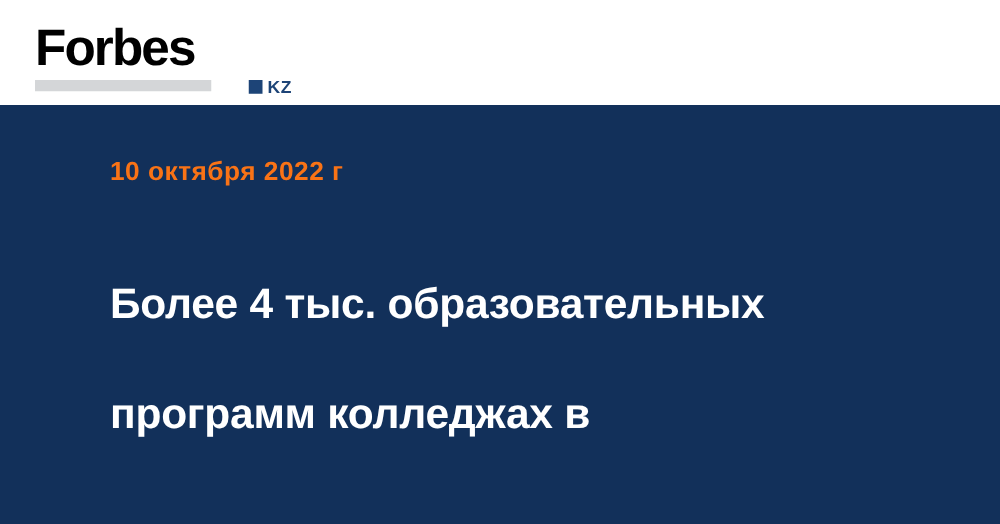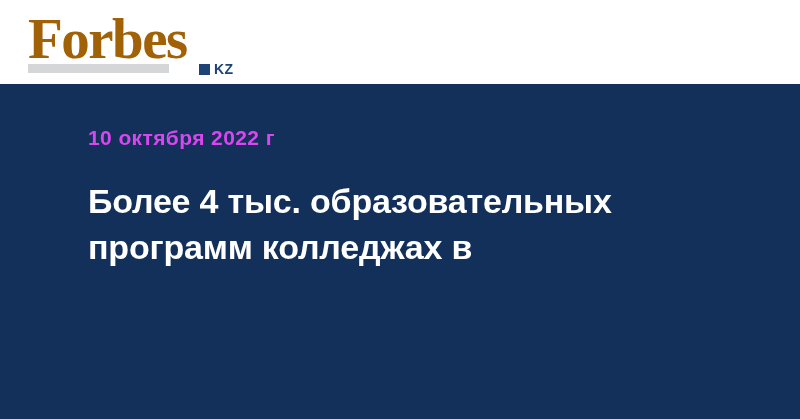--- a/index.html
+++ b/index.html
@@ -39,26 +39,26 @@
     left: 28px;
     top: 10px;
     width: 190px;
     height: 66px;
   }
 
   .logo-wordmark {
     position: absolute;
     left: 0;
     top: 0;
-    font-family: Liberation Serif, serif;
+    font-family: Liberation Sans, sans-serif;
     font-weight: bold;
-    font-size: 57px;
+    font-size: 41px;
     line-height: 57px;
     letter-spacing: -1.5px;
-    color: #a16207;
+    color: #000000;
     white-space: nowrap;
   }
 
   .logo-underbar {
     position: absolute;
     left: 0;
     top: 54px;
     width: 141px;
     height: 9px;
     background: #d4d6d8;
@@ -102,40 +102,41 @@
 
   .article-date {
     position: absolute;
     left: 88px;
     top: 42px;
     font-family: "Liberation Sans", sans-serif;
     font-weight: bold;
     font-size: 21px;
     line-height: 24px;
     letter-spacing: 0.4px;
-    color: #d946ef;
+    color: #f97316;
     white-space: nowrap;
   }
 
   .article-title {
     position: absolute;
     left: 88px;
     top: 94px;
     width: 620px;
     font-family: "Liberation Sans", sans-serif;
     font-weight: bold;
     font-size: 34px;
     line-height: 46px;
     letter-spacing: -0.2px;
     color: #ffffff;
   }
 
   .article-title .line {
     display: block;
     white-space: nowrap;
+    margin-top: 42px;
   }
 </style>
 </head>
 <body>
 
 <div class="card">
 
   <div class="header-bar">
 
     <div class="logo-block">

